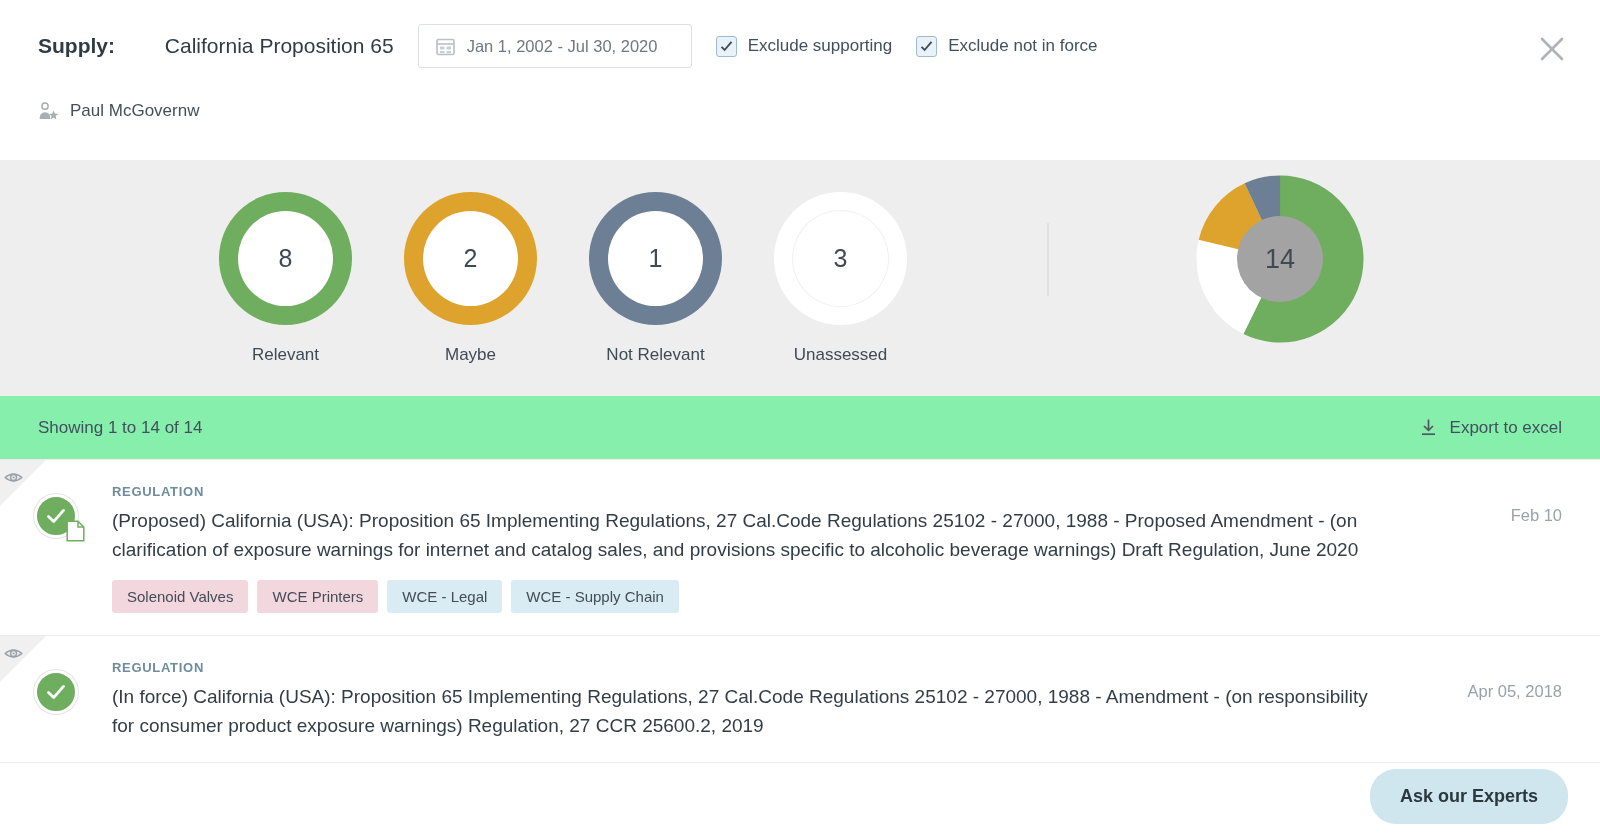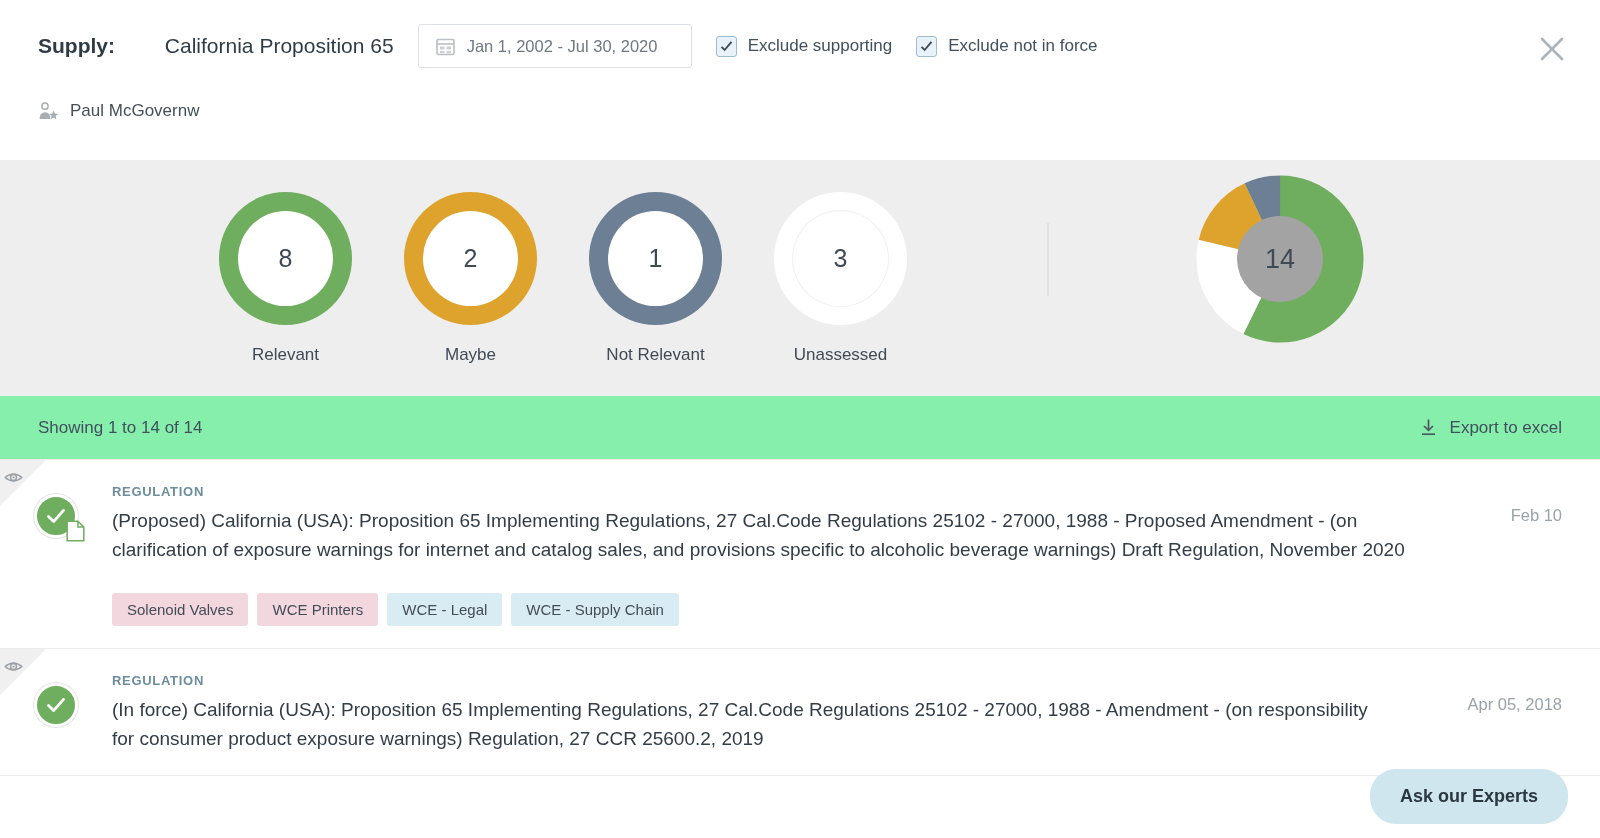--- a/index.html
+++ b/index.html
@@ -210,21 +210,21 @@
     font-weight: bold;
     margin-bottom: 7px;
   }
   .title {
     font-size: 19px;
     line-height: 29px;
     color: #333d47;
   }
   .tags {
     display: flex; flex-wrap: wrap; gap: 9px;
-    margin-top: 29px;
+    margin-top: 16px;
   }
   .tag {
     font-size: 15px;
     padding: 8px 15px;
     border-radius: 3px;
     color: #444c54;
     white-space: nowrap;
   }
   .tag.pink { background: #f2d7df; }
   .tag.blue { background: #d9ecf4; }
@@ -402,21 +402,21 @@
             <svg viewBox="0 0 19 22">
                 <path d="M1.2 1.2 H12 L17.8 7 V20.8 H1.2 Z" fill="#ffffff" stroke="#6fae5e" stroke-width="1.5"></path>
                 <path d="M12 1.2 V7 H17.8" fill="none" stroke="#6fae5e" stroke-width="1.5"></path>
               </svg>
           </span>
         </div>
       </div>
 
       <div class="body-col">
         <div class="kicker">REGULATION</div>
-        <div class="title">(Proposed) California (USA): Proposition 65 Implementing Regulations, 27 Cal.Code Regulations 25102 - 27000, 1988 - Proposed Amendment - (on clarification of exposure warnings for internet and catalog sales, and provisions specific to alcoholic beverage warnings) Draft Regulation, November 2020</div>
+        <div class="title">(Proposed) California (USA): Proposition 65 Implementing Regulations, 27 Cal.Code Regulations 25102 - 27000, 1988 - Proposed Amendment - (on clarification of exposure warnings for internet and catalog sales, and provisions specific to alcoholic beverage warnings) Draft Regulation, June 2020</div>
         <div class="tags">
           <span class="tag pink">Solenoid Valves</span>
           <span class="tag pink">WCE Printers</span>
           <span class="tag blue">WCE - Legal</span>
           <span class="tag blue">WCE - Supply Chain</span>
         </div>
       </div>
 
       <div class="date-col">Feb 10</div>
     </div>

